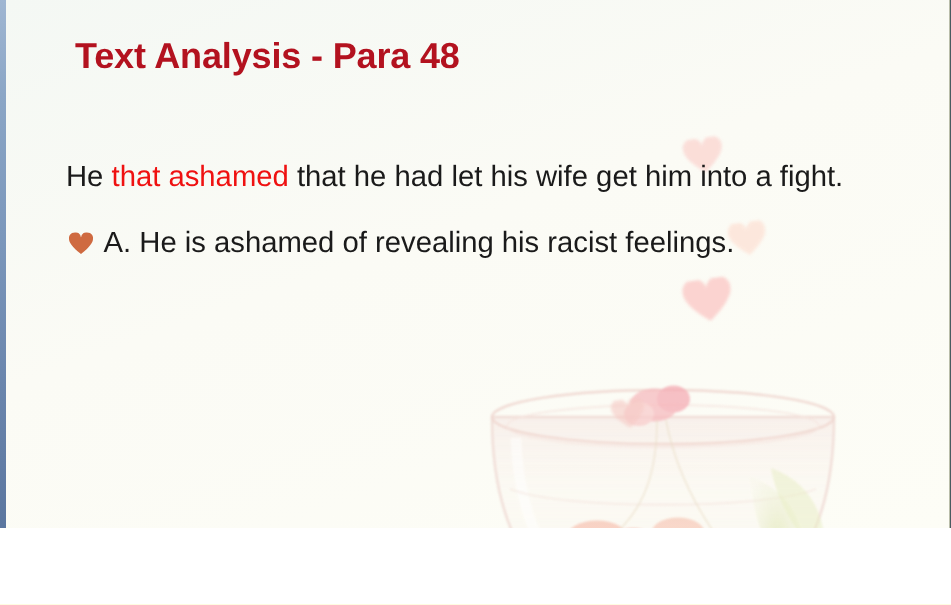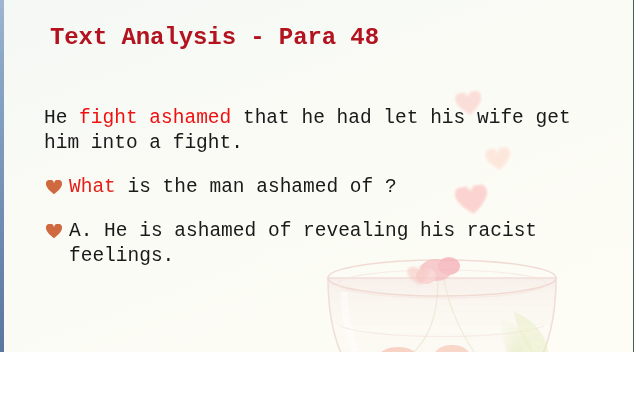--- a/index.html
+++ b/index.html
@@ -15,21 +15,20 @@
   }
 
   #slide {
     position: relative;
     width: 634px;
     height: 352px;
     box-sizing: border-box;
     background: #fef9c3;
     overflow: hidden;
     border-right: 1px solid #4a5b60;
-    font-family: Liberation Mono, monospace;
   }
 
   
   #slide-wash {
     position: absolute;
     inset: 0;
     background:
       linear-gradient(160deg, #f4f8f4 0%, #fbfbf5 45%, #fdfdf6 100%);
     pointer-events: none;
   }
@@ -202,29 +201,21 @@
   </div>
 
   <div id="left-edge"></div>
 
   <div id="content">
 
     <div id="title">Text Analysis - Para 48</div>
 
     <div id="body-block">
         <div class="para">
-          <p><span>He </span><span class="hl-red">fight ashamed</span><span> that he had let his wife get him into a fight.</span></p>
-        </div>
-        <div class="para bulleted">
-          <span class="bullet">
-            <svg width="16" height="15" viewBox="0 0 32 29">
-              <path d="M16,28 C4,19 0,12 0,8 A8,8 0 0 1 16,6 A8,8 0 0 1 32,8 C32,12 28,19 16,28 Z" fill="#cf6a40"></path>
-            </svg>
-          </span>
-          <p><span class="hl-red-soft">What</span><span> is the man ashamed of ?</span></p>
+          <p><span>He </span><span class="hl-red">that ashamed</span><span> that he had let his wife get him into a fight.</span></p>
         </div>
         <div class="para bulleted">
           <span class="bullet">
             <svg width="16" height="15" viewBox="0 0 32 29">
               <path d="M16,28 C4,19 0,12 0,8 A8,8 0 0 1 16,6 A8,8 0 0 1 32,8 C32,12 28,19 16,28 Z" fill="#cf6a40"></path>
             </svg>
           </span>
           <p><span>A. He is ashamed of revealing his racist feelings.</span></p>
         </div>
       </div>

